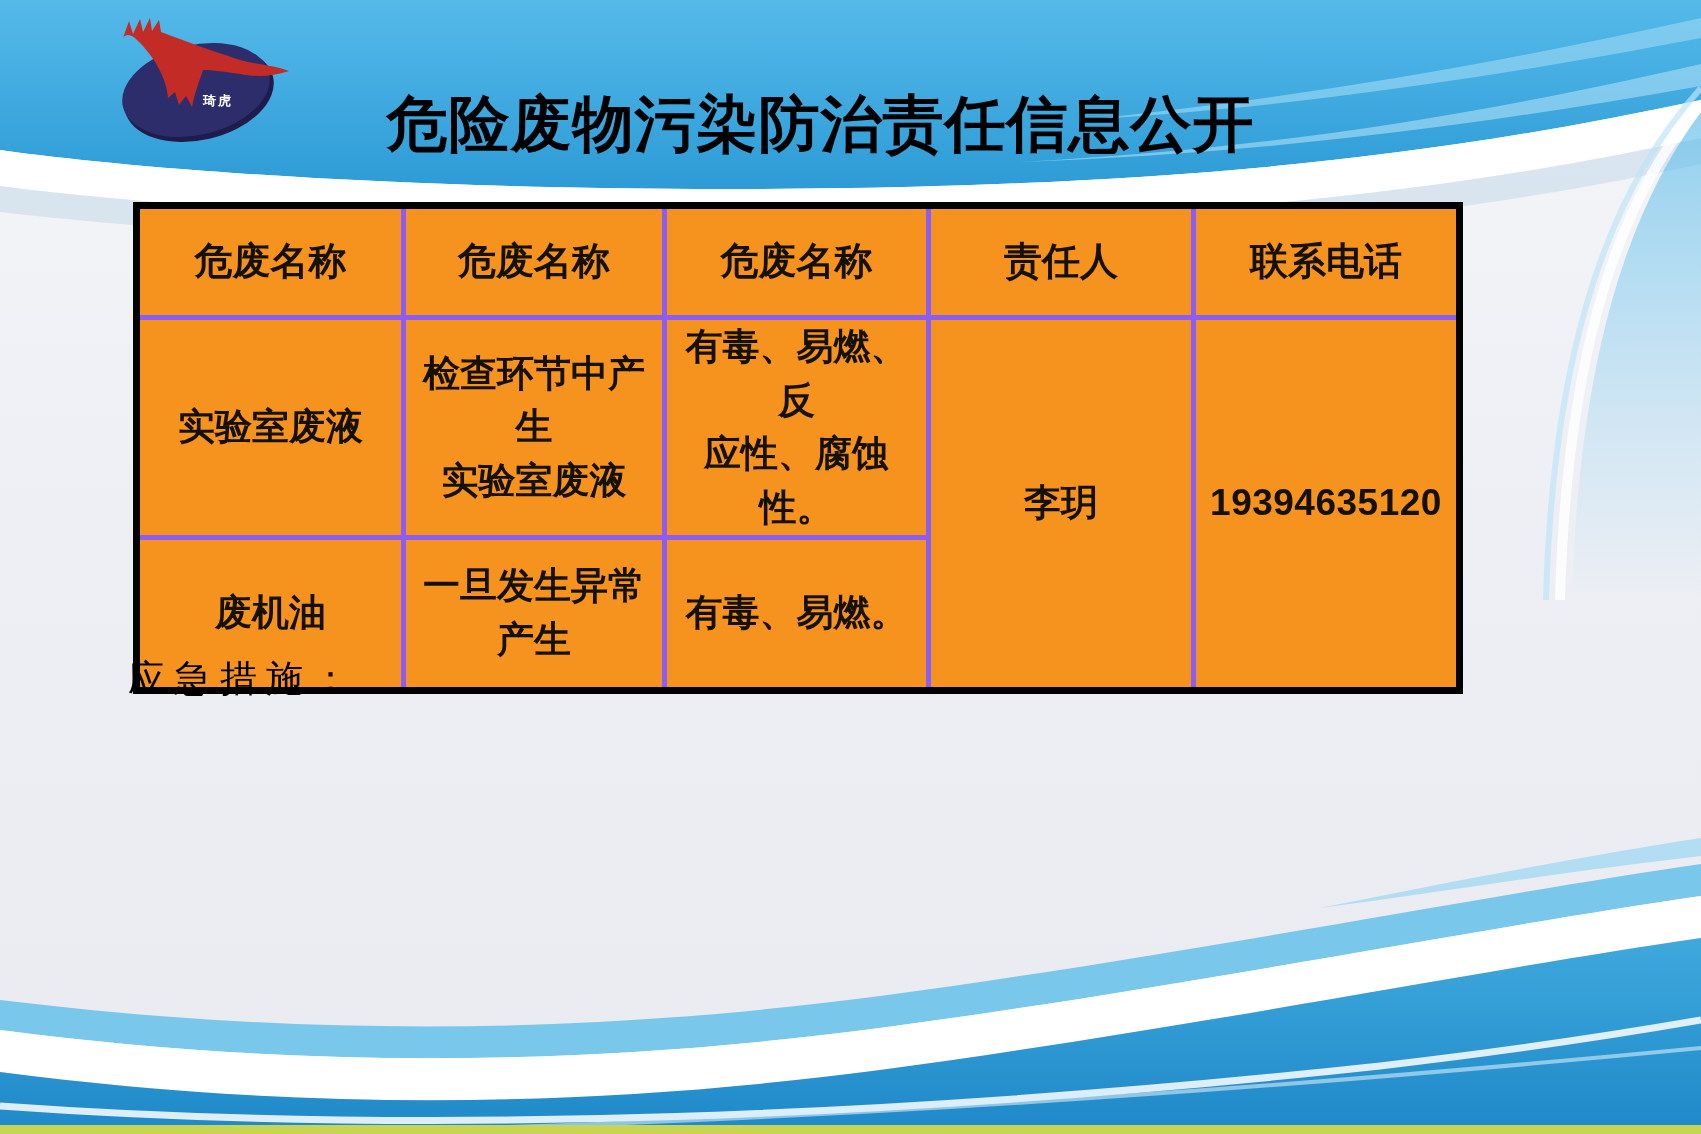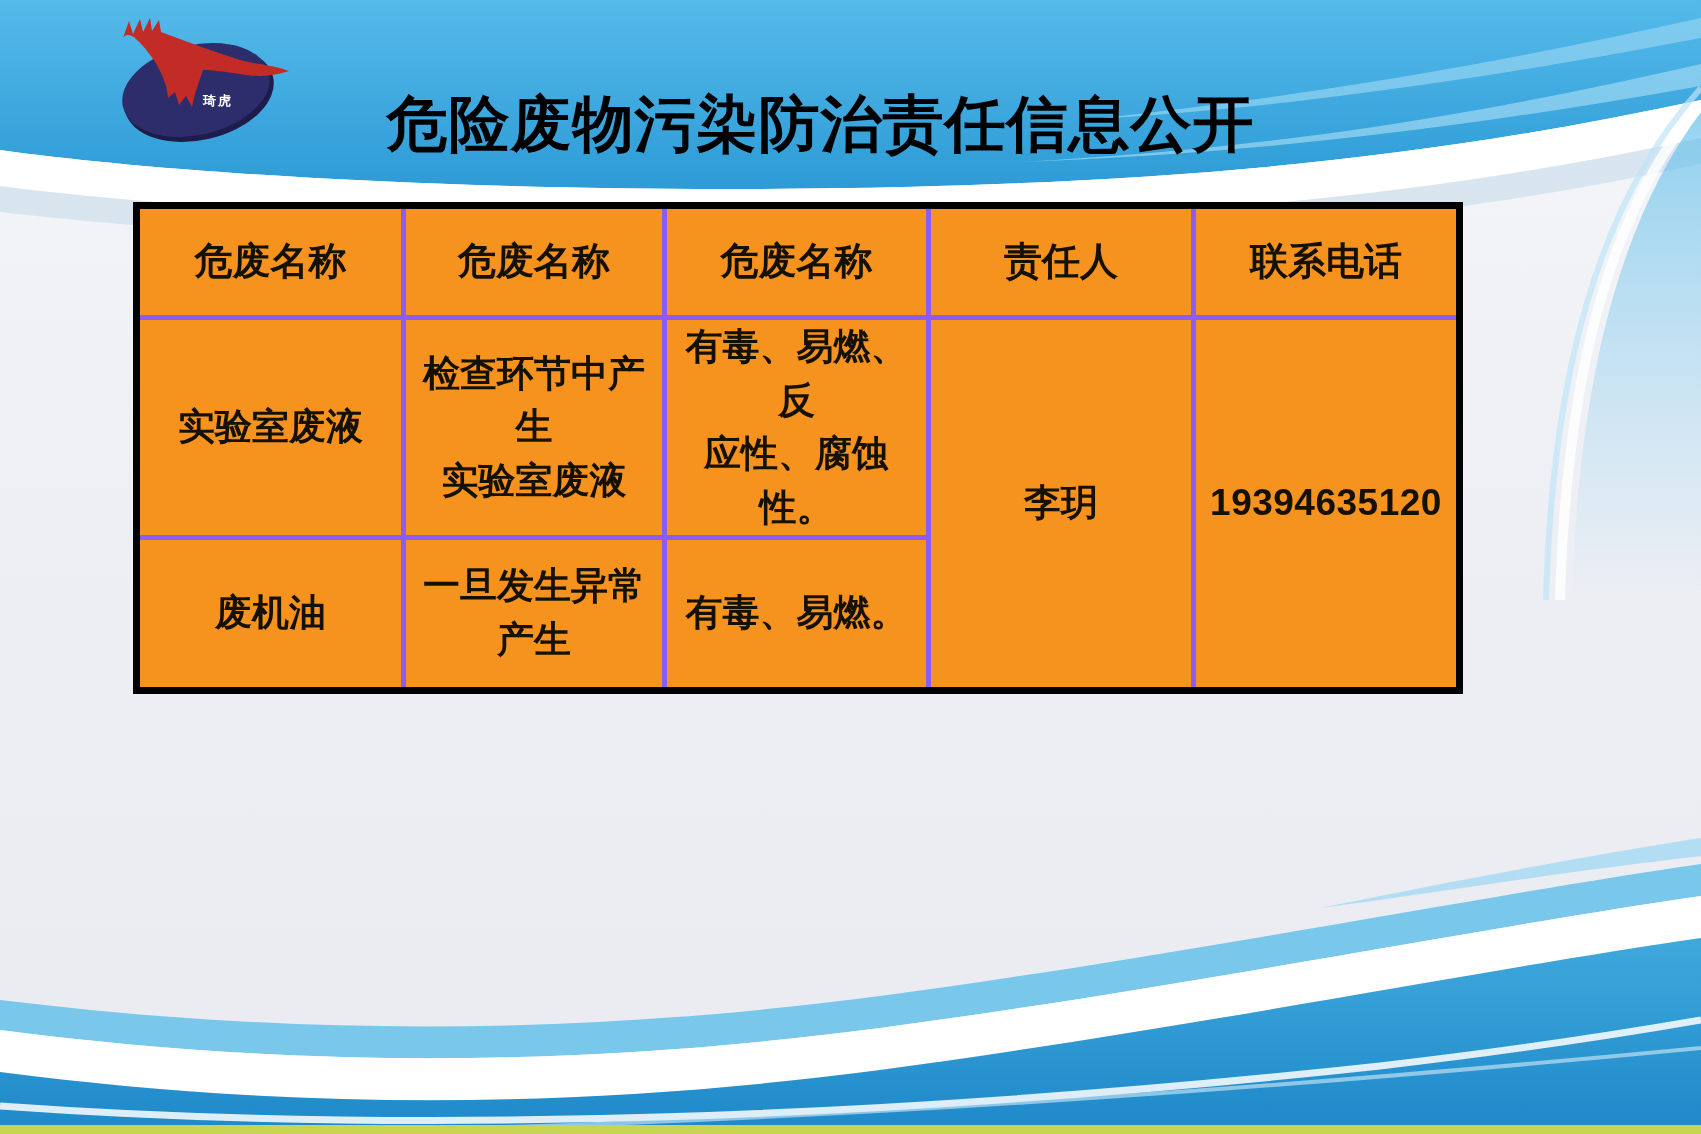--- a/index.html
+++ b/index.html
@@ -151,15 +151,16 @@
       <tr class="r2">
         <td>废机油</td>
         <td class="pre">一旦发生异常
 产生</td>
         <td class="pre">有毒、易燃。</td>
       </tr>
     </tbody>
   </table>
 
   <div class="emergency">
+    <div class="heading">应急措施：</div>
   </div>
 
 </div>
 
 </body></html>

